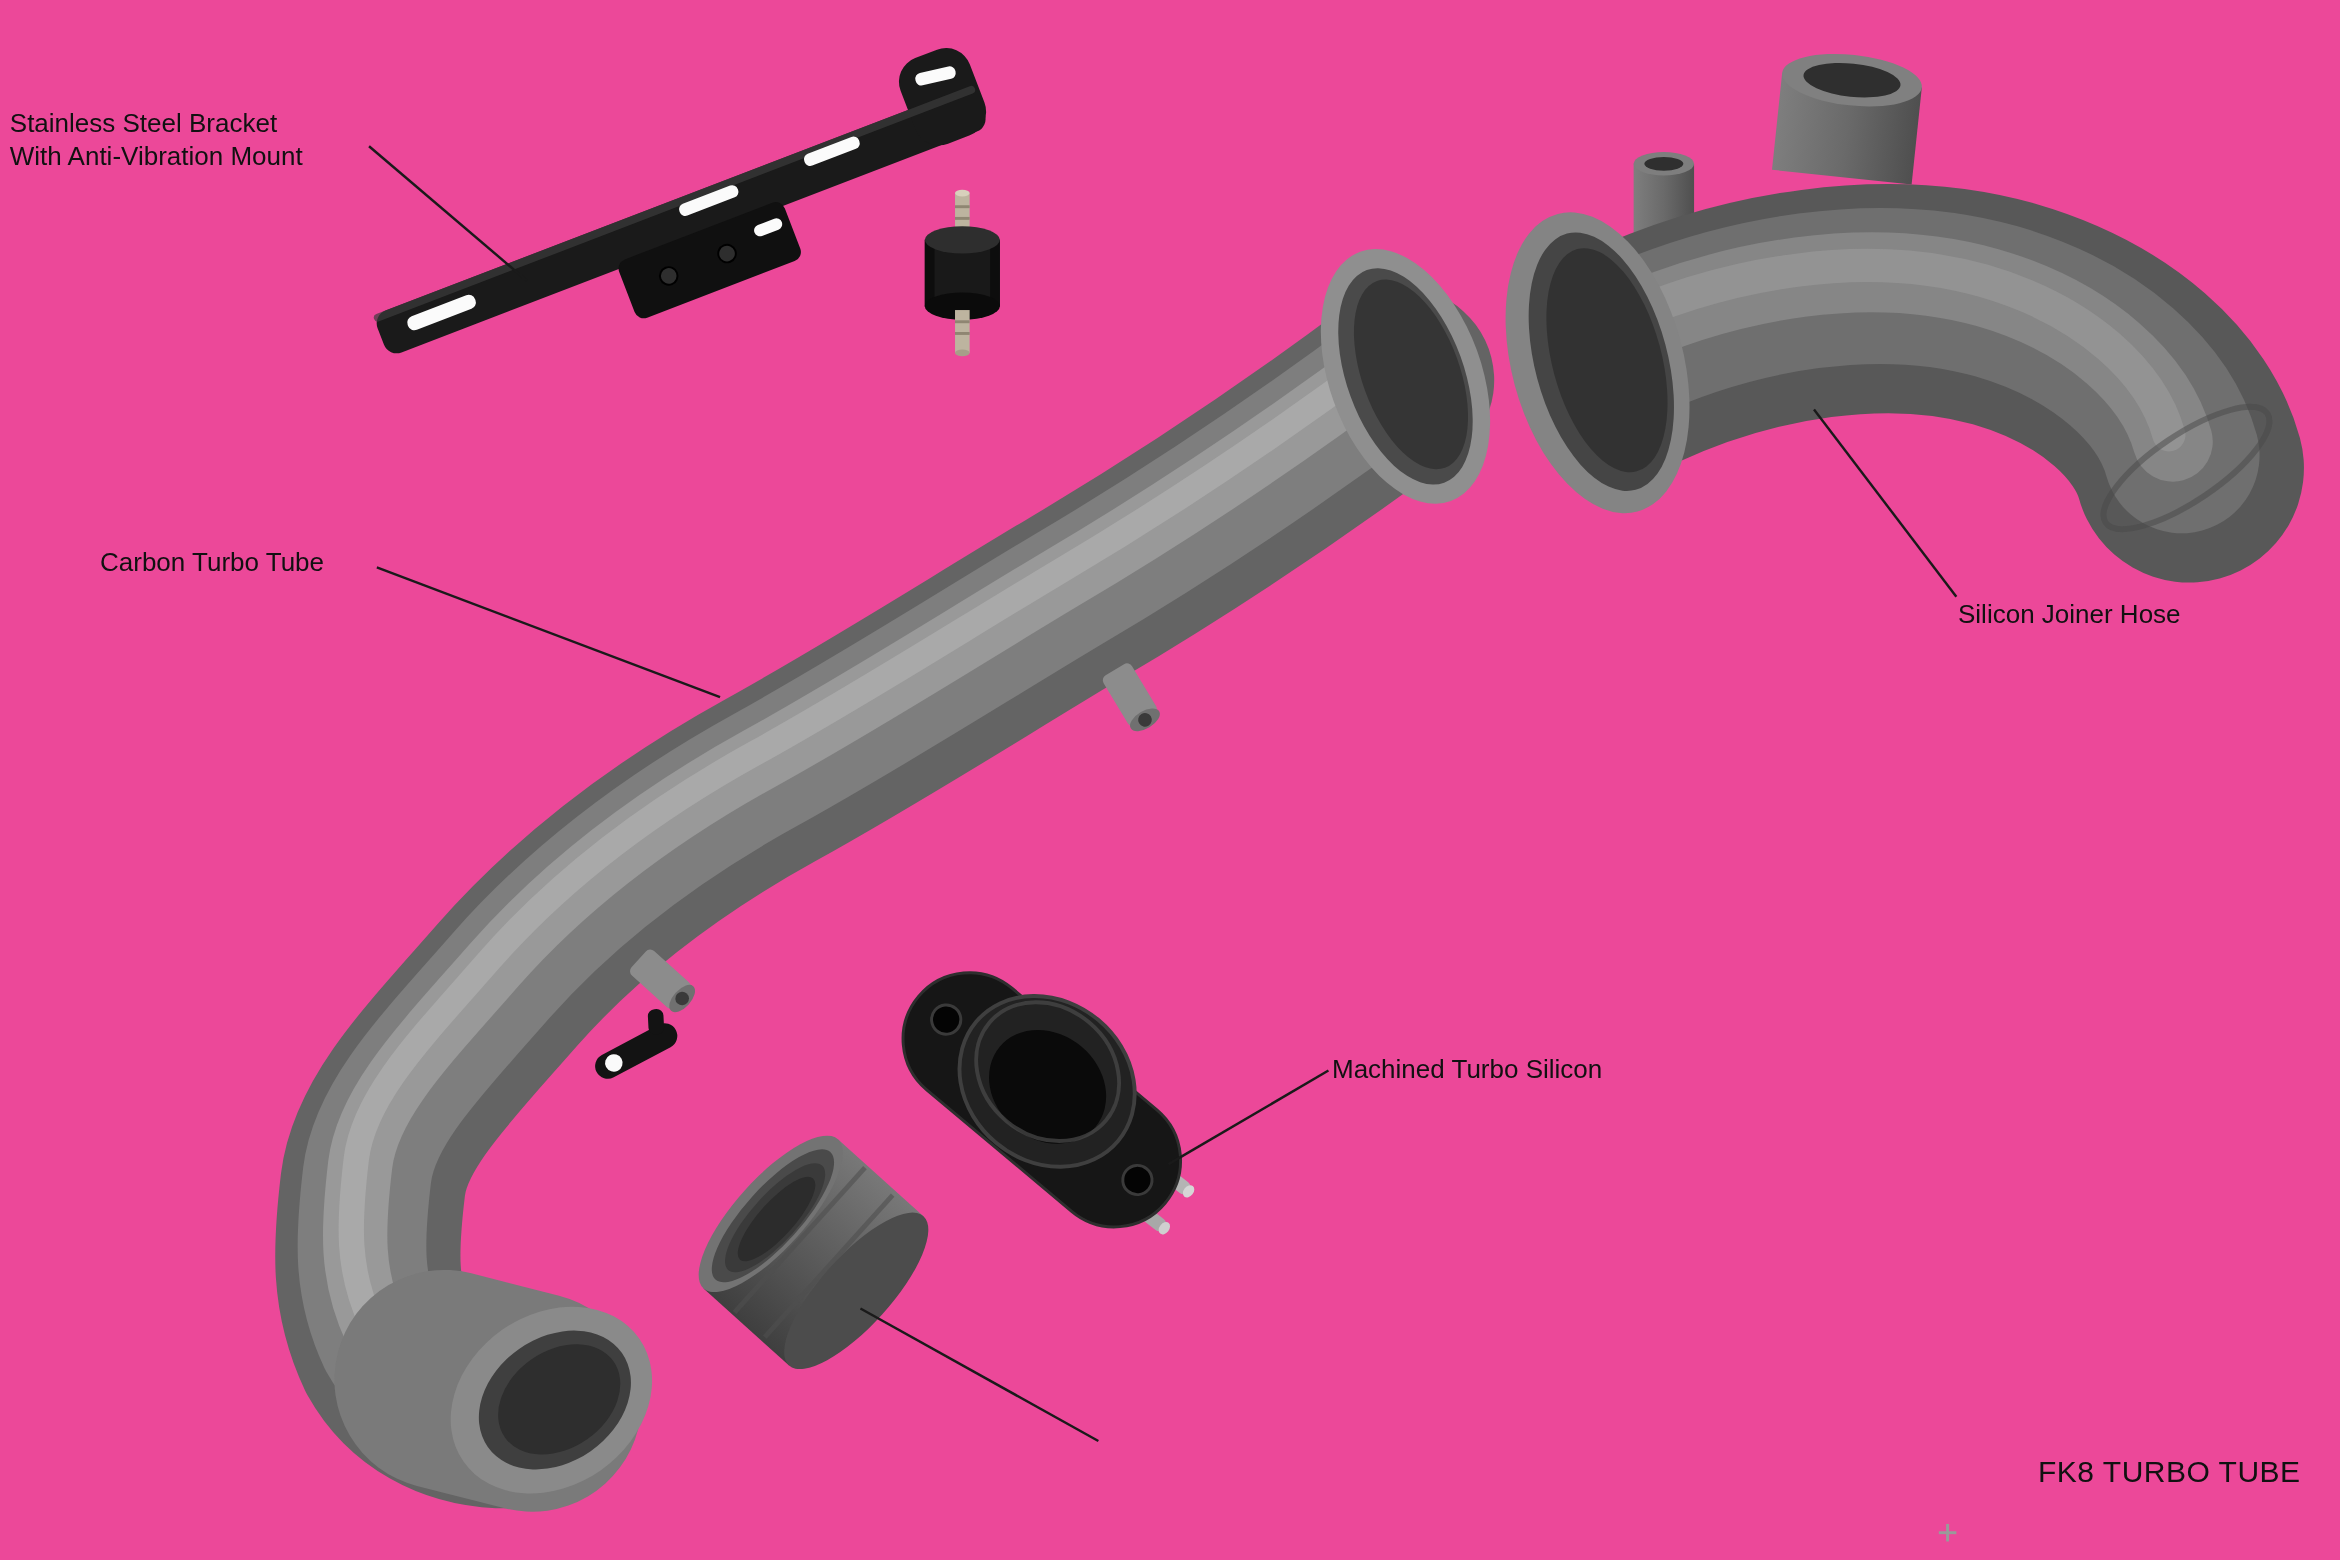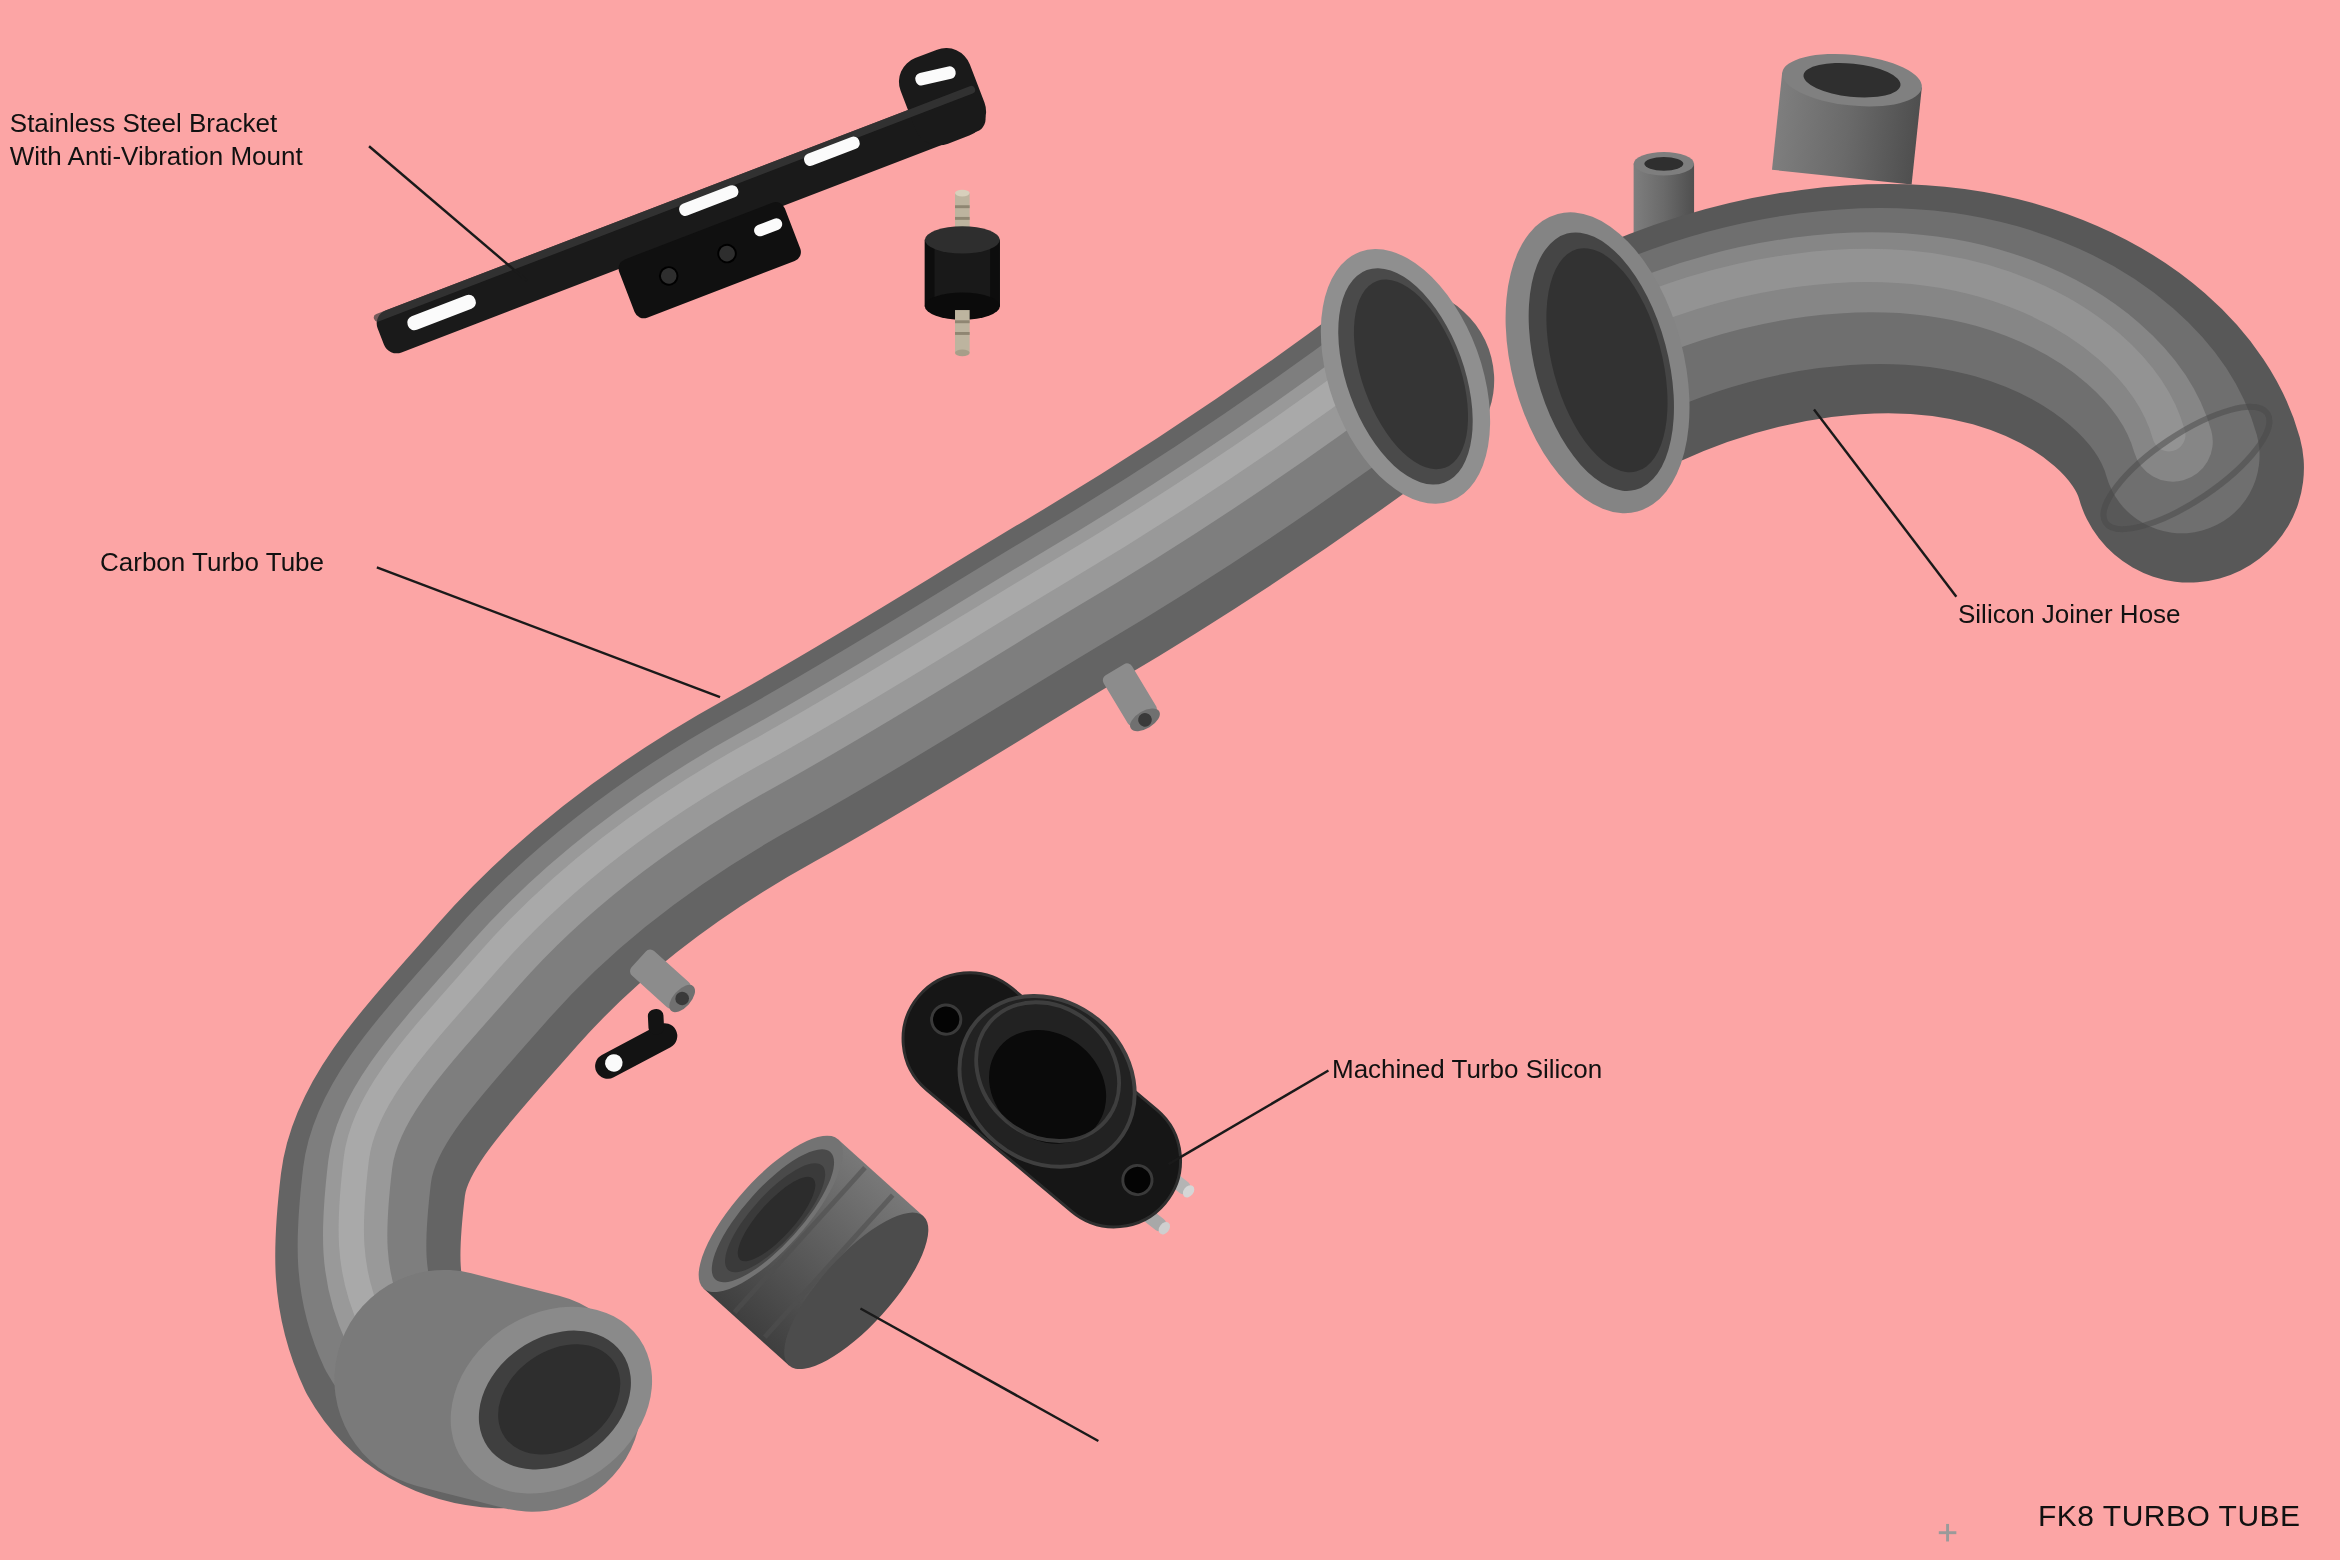--- a/index.html
+++ b/index.html
@@ -1,36 +1,35 @@
 <!DOCTYPE html>
 <html><head>
 <meta charset="utf-8">
 <style>
   html,body{margin:0;padding:0;background:#ffffff;}
   .stage{
     position:relative;
     width:2341px;height:1560px;
-    background:#fca5a5;
+    background:#ec4899;
     overflow:hidden;
     font-family:"Liberation Sans","DejaVu Sans",sans-serif;
   }
   .stage svg{position:absolute;left:0;top:0;}
   .label{
     position:absolute;
     font-size:26px;
     line-height:1.28;
     color:#111111;
     white-space:pre-line;
   }
   .title{
     position:absolute;
     font-size:30px;
     color:#111111;
     letter-spacing:0.5px;
-    margin-top:44px;
   }
 </style>
 </head>
 <body>
 
 <div class="stage">
 
   <svg width="2341" height="1560" viewBox="0 0 2400 1600" xmlns="http://www.w3.org/2000/svg" xmlns:xlink="http://www.w3.org/1999/xlink">
     <defs>
       <path id="tubeC" d="M 1437 390 C 1330 470 1210 550 1100 615 C 995 678 895 742 790 800 C 685 858 595 925 520 1010 C 450 1090 390 1150 382 1215 C 374 1282 372 1330 398 1385 C 422 1428 465 1450 512 1452"></path>

